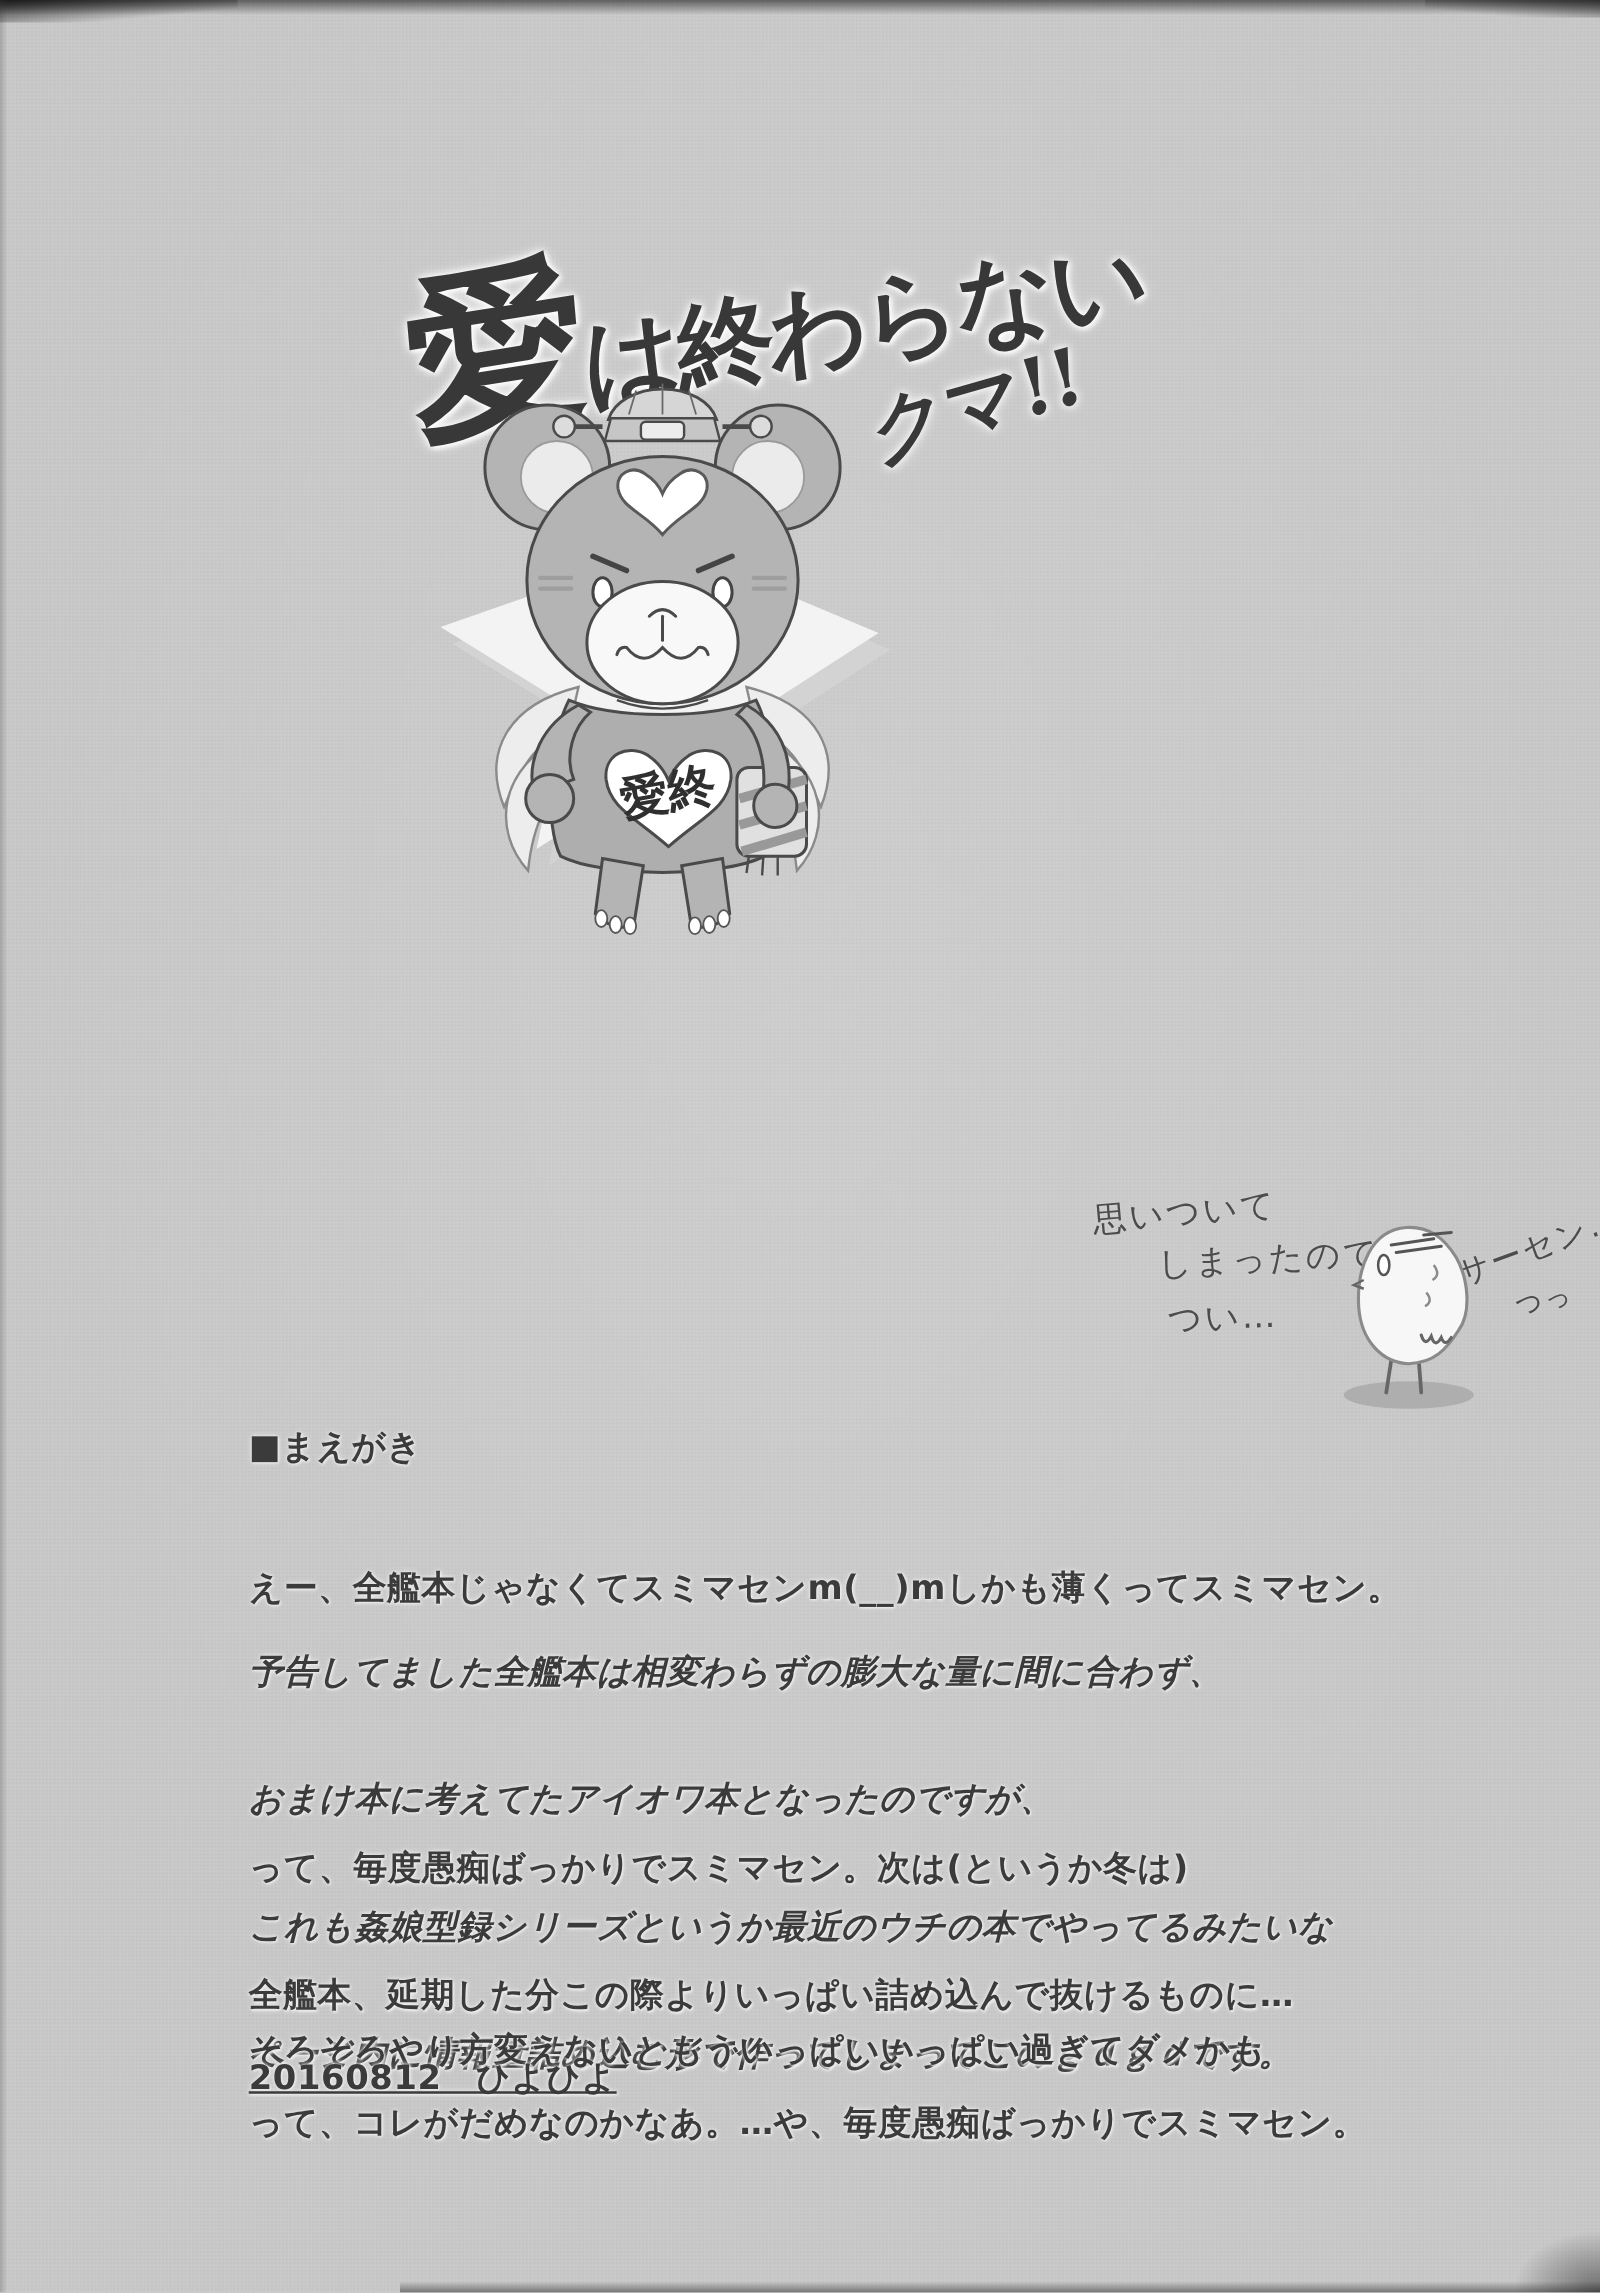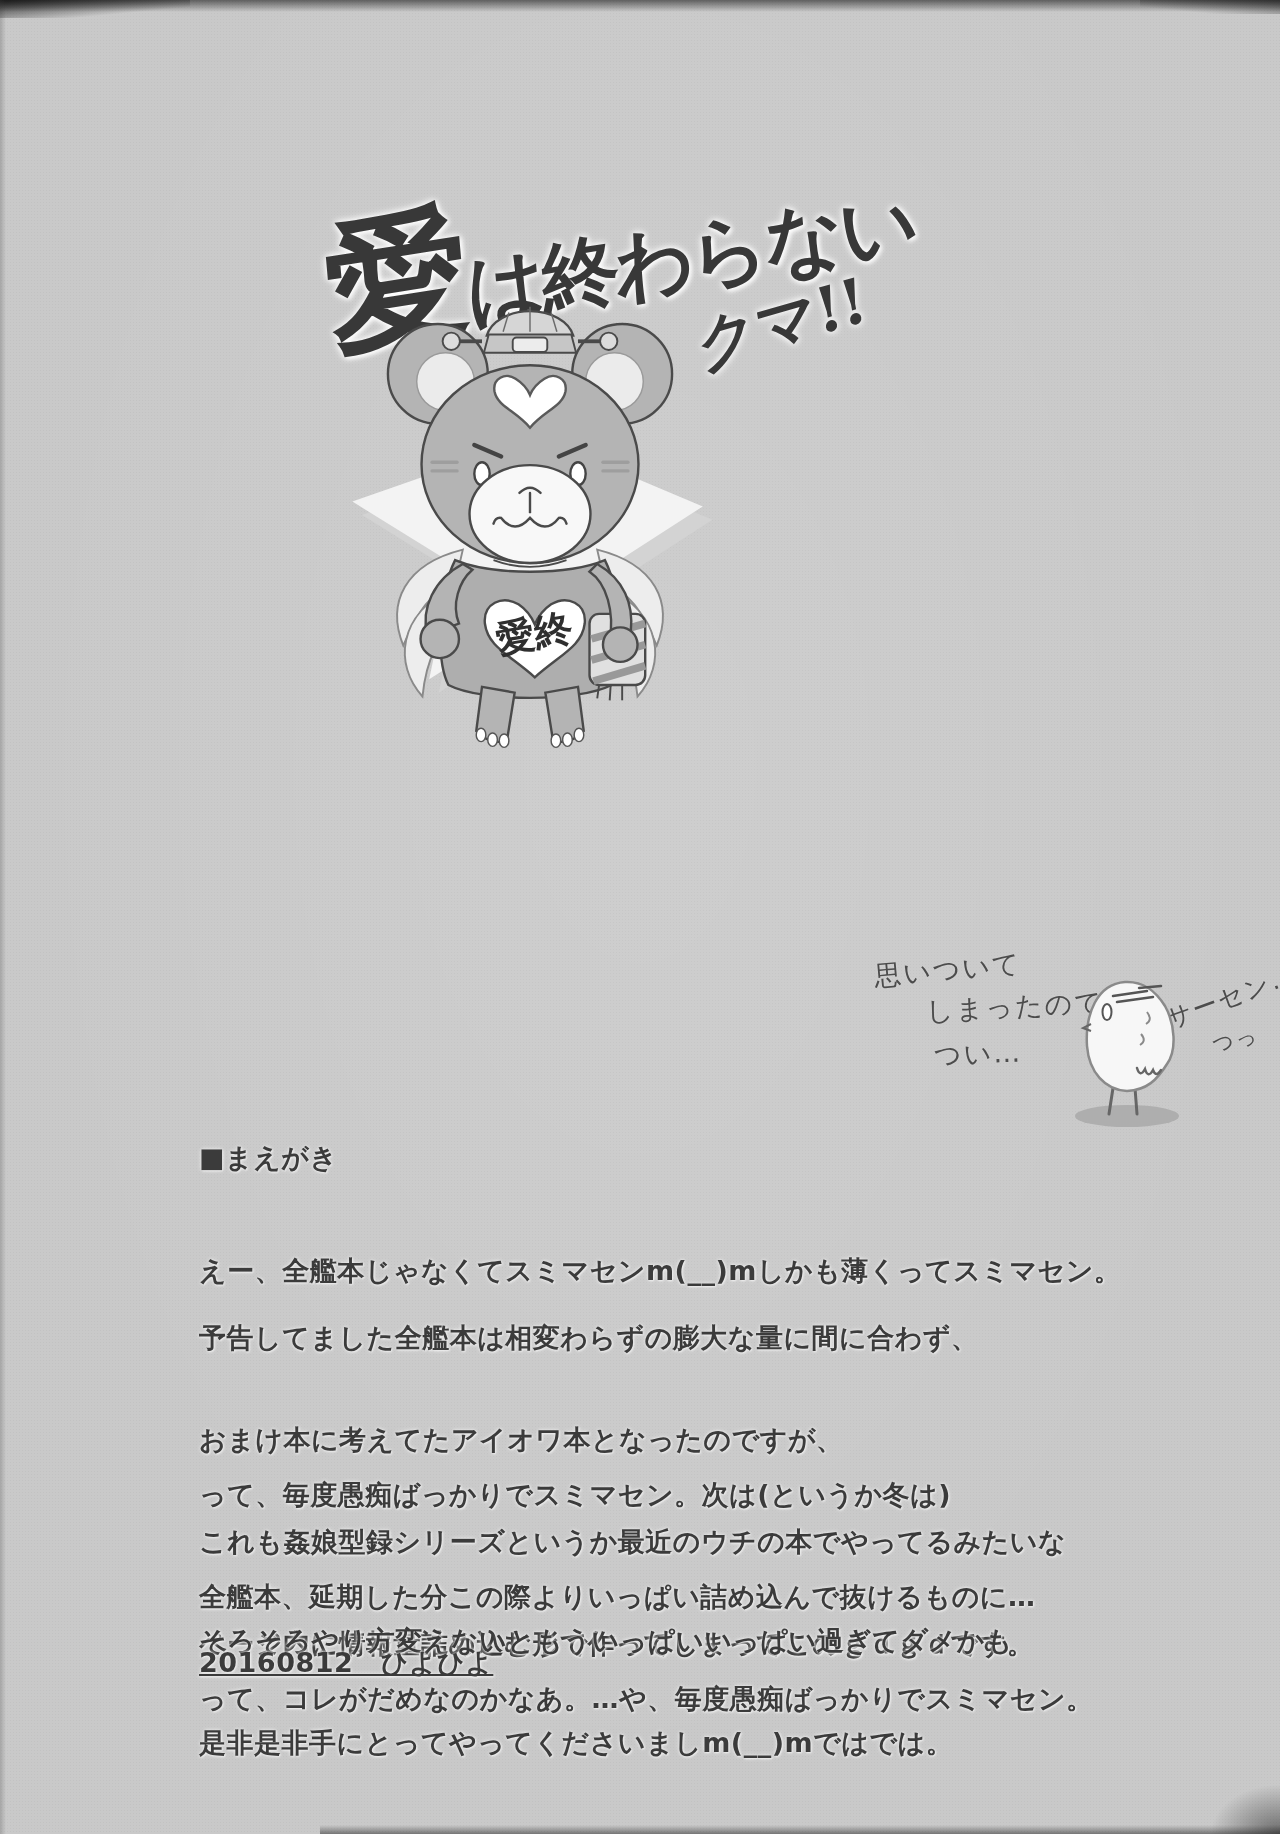--- a/index.html
+++ b/index.html
@@ -69,21 +69,21 @@
 
   
   .jp{
     position:absolute;left:199px;color:#3b3b3b;
     font-size:27px;line-height:34px;font-weight:600;letter-spacing:.5px;
     text-shadow:0 0 3px rgba(240,240,240,.9),0 0 5px rgba(235,235,235,.8),1px 1px 2px rgba(240,240,240,.9);
     white-space:pre;font-family:"DejaVu Sans",sans-serif;
   }
   .heading{top:1141px;font-weight:700;}
   .p1{top:1186px;}
-  .p2{top:1253px;}
+  .p2{top:1253px;font-style:italic;}
   .p3{top:1410px;}
   .p4{top:1556px;}
   .signoff{top:1646px;text-decoration:underline;}
   .jp div{height:34px;}
 </style>
 </head>
 <body>
 
 <div class="halftone"></div>
 <div class="paper-light"></div>
@@ -225,21 +225,20 @@
 </div>
 
 <div class="jp p3">
   <div>って、毎度愚痴ばっかりでスミマセン。次は(というか冬は)</div>
   <div>全艦本、延期した分この際よりいっぱい詰め込んで抜けるものに…</div>
   <div>って、コレがだめなのかなあ。…や、毎度愚痴ばっかりでスミマセン。</div>
 </div>
 
 <div class="jp p4">
   <div>そろそろやり方変えないともういっぱいいっぱい過ぎてダメかも</div>
-  <div>是非是非手にとってやってくださいましm(__)mではでは。</div>
 </div>
 
 <div class="jp signoff">20160812　ひよひよ</div>
 
 <div class="edge-top"></div>
 <div class="corner-tl"></div>
 <div class="corner-tr"></div>
 <div class="edge-bottom"></div>
 <div class="corner-br"></div>
 <div class="edge-left"></div>

